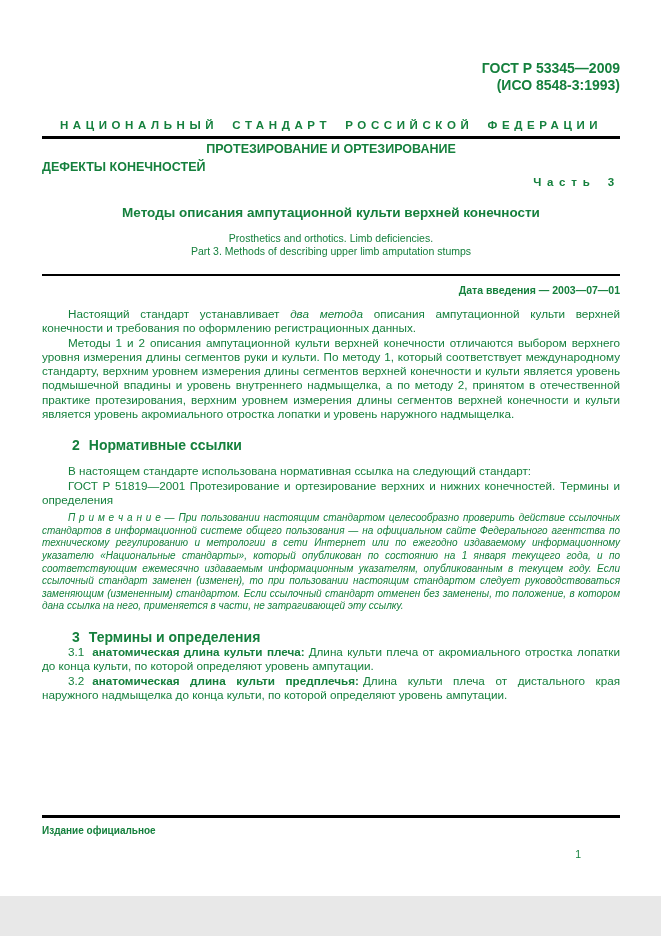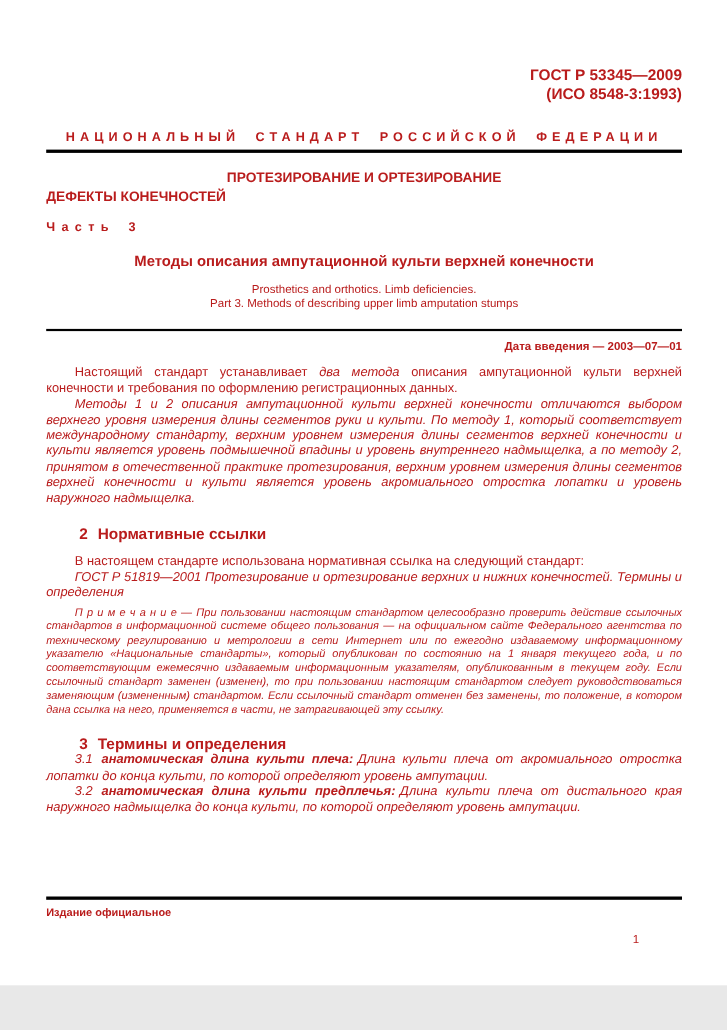--- a/index.html
+++ b/index.html
@@ -1,53 +1,53 @@
 <!DOCTYPE html>
 <html><head>
 <meta charset="utf-8">
 <style>
   html,body { margin:0; padding:0; background:#e8e8e8; }
   .page {
     position:relative;
     width:661px; height:896px;
     margin:0 auto;
     background:#ffffff;
-    color:#b91c1c;
+    color:#15803d;
     font-family:"Liberation Sans", sans-serif;
     overflow:hidden;
   }
   .content { position:absolute; left:42px; width:578px; top:0; }
 
   .doc-code { margin-top:60px; text-align:right; font-weight:700; font-size:14px; line-height:16.5px; }
 
   .banner {
     margin-top:26px; text-align:center; font-weight:700; font-size:11.5px;
     letter-spacing:0.40em; word-spacing:0.55em; white-space:nowrap;
   }
   .rule-thick { border:none; border-top:3px solid #000; margin:5px 0 0 0; }
   .rule-mid   { border:none; border-top:2.5px solid #000; margin:16px 0 0 0; }
 
-  .title-ru  { margin-top:14px; text-align:center; font-weight:700; font-size:12.5px; line-height:17.5px; }
+  .title-ru  { margin-top:2px; text-align:center; font-weight:700; font-size:12.5px; line-height:17.5px; }
   .title-ru2 { font-weight:700; font-size:12.5px; line-height:17.5px; }
-  .part-line { margin-top:13px; text-align:left; font-weight:700; font-size:11.5px; letter-spacing:0.5em; word-spacing:0.3em; }
+  .part-line { text-align:right; font-weight:700; font-size:11.5px; letter-spacing:0.5em; word-spacing:0.3em; }
   .subtitle  { margin-top:17px; text-align:center; font-weight:700; font-size:13.5px; }
   .en-line   { margin-top:12px; text-align:center; font-size:10.5px; line-height:13px; }
   .en-line2  { text-align:center; font-size:10.5px; line-height:13px; }
 
   .date-line { margin-top:8px; text-align:right; font-weight:700; font-size:10.5px; }
 
   .sec-heading { margin:25px 0 0 30px; font-size:14px; font-weight:700; }
   .sec-heading .sec-num { margin-right:9px; }
 
   .body-p {
     margin:0; font-size:11.7px; line-height:14.3px;
     text-align:justify; text-indent:26px;
   }
   .first-after-heading { margin-top:11px; }
-  .italic { font-style:italic; }
+  .italic { }
 
   .note-p {
     margin:5px 0 16px 0; font-size:10px; line-height:12.6px;
     text-align:justify; text-indent:26px; font-style:italic;
   }
 
   .term-name { margin:0 4px 0 8px; }
 
   .footer-rule { position:absolute; left:42px; right:41px; top:815px; border:none; border-top:3px solid #000; margin:0; }
   .edition { position:absolute; left:42px; top:825px; font-weight:700; font-size:10px; }

